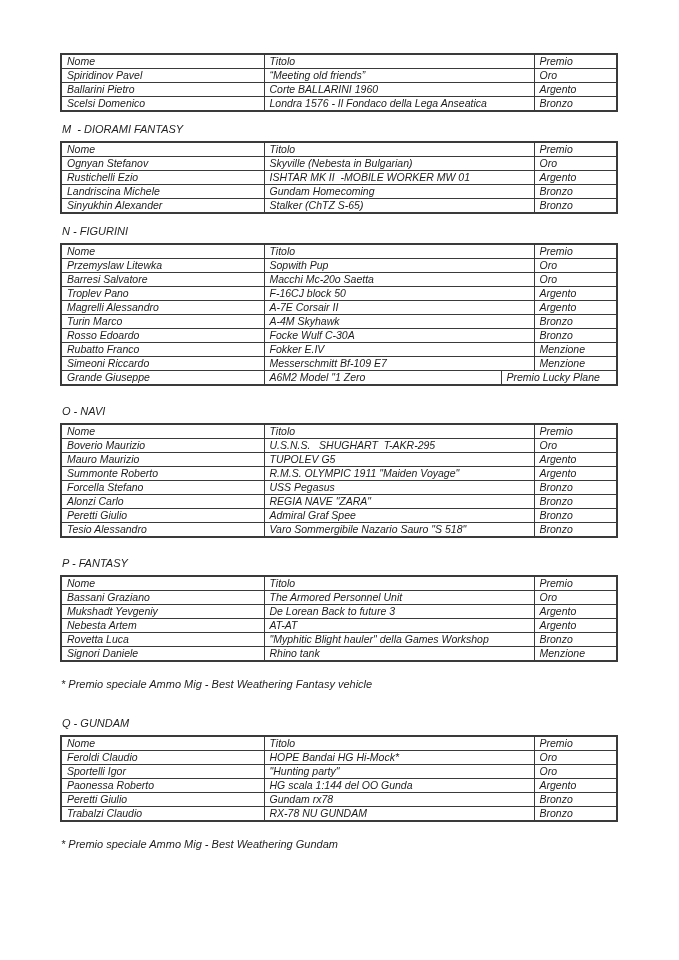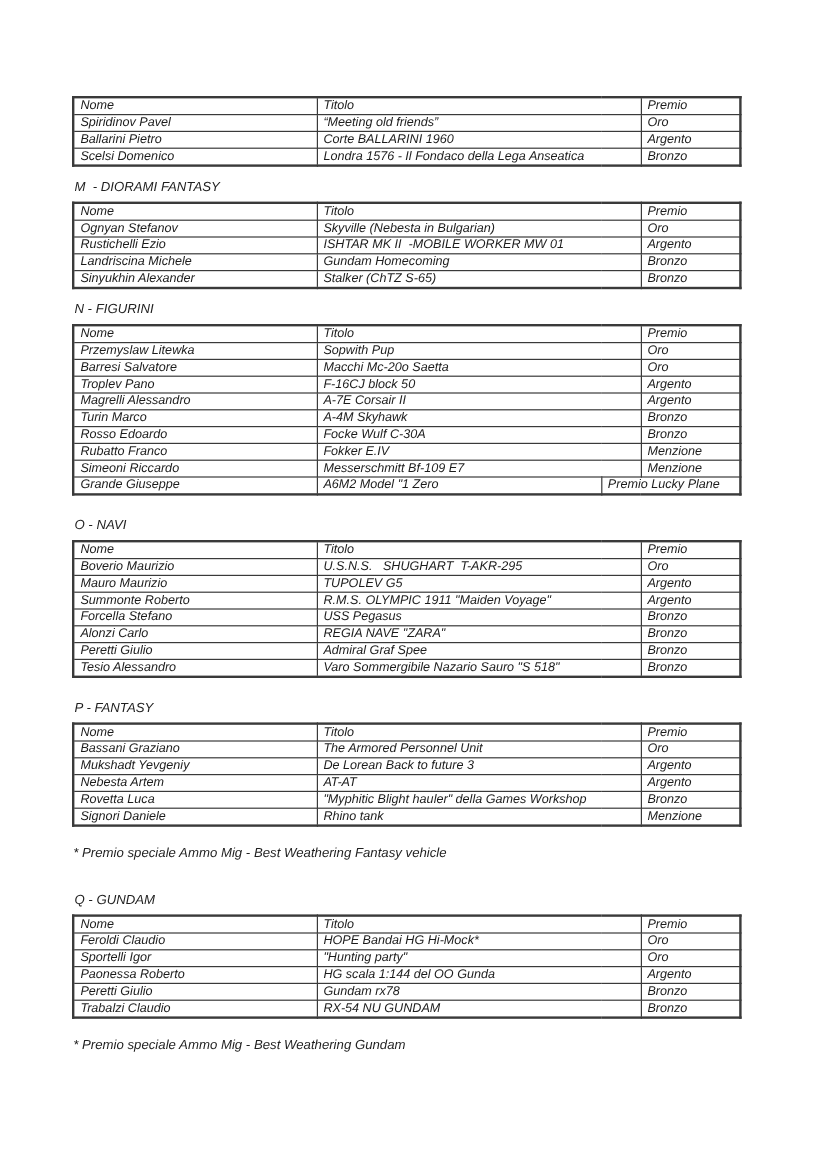--- a/index.html
+++ b/index.html
@@ -7,21 +7,21 @@
     width: 679px;
     height: 960px;
     background: #ffffff;
     font-family: "Liberation Sans", sans-serif;
     overflow: hidden;
   }
   .page {
     box-sizing: border-box;
     width: 679px;
     height: 960px;
-    padding: 80px 0 0 60px;
+    padding: 53px 0 0 60px;
   }
   .section { width: 556px; }
   .section-label {
     font: italic 11px/13px "Liberation Sans", sans-serif;
     color: #1f1f1f;
     margin: 11px 0 5px 2px;
     white-space: pre-wrap;
   }
   
   .section:nth-of-type(4) .section-label { margin-top: 19px; }
@@ -343,20 +343,20 @@
             <td colspan="2">HG scala 1:144 del OO Gunda</td>
             <td>Argento</td>
           </tr>
           <tr>
             <td>Peretti Giulio</td>
             <td colspan="2">Gundam rx78</td>
             <td>Bronzo</td>
           </tr>
           <tr>
             <td>Trabalzi Claudio</td>
-            <td colspan="2">RX-54 NU GUNDAM</td>
+            <td colspan="2">RX-78 NU GUNDAM</td>
             <td>Bronzo</td>
           </tr>
         </tbody>
     </table>
     <div class="footnote">* Premio speciale Ammo Mig - Best Weathering Gundam</div>
   </div>
 </div>
 
 </body></html>

